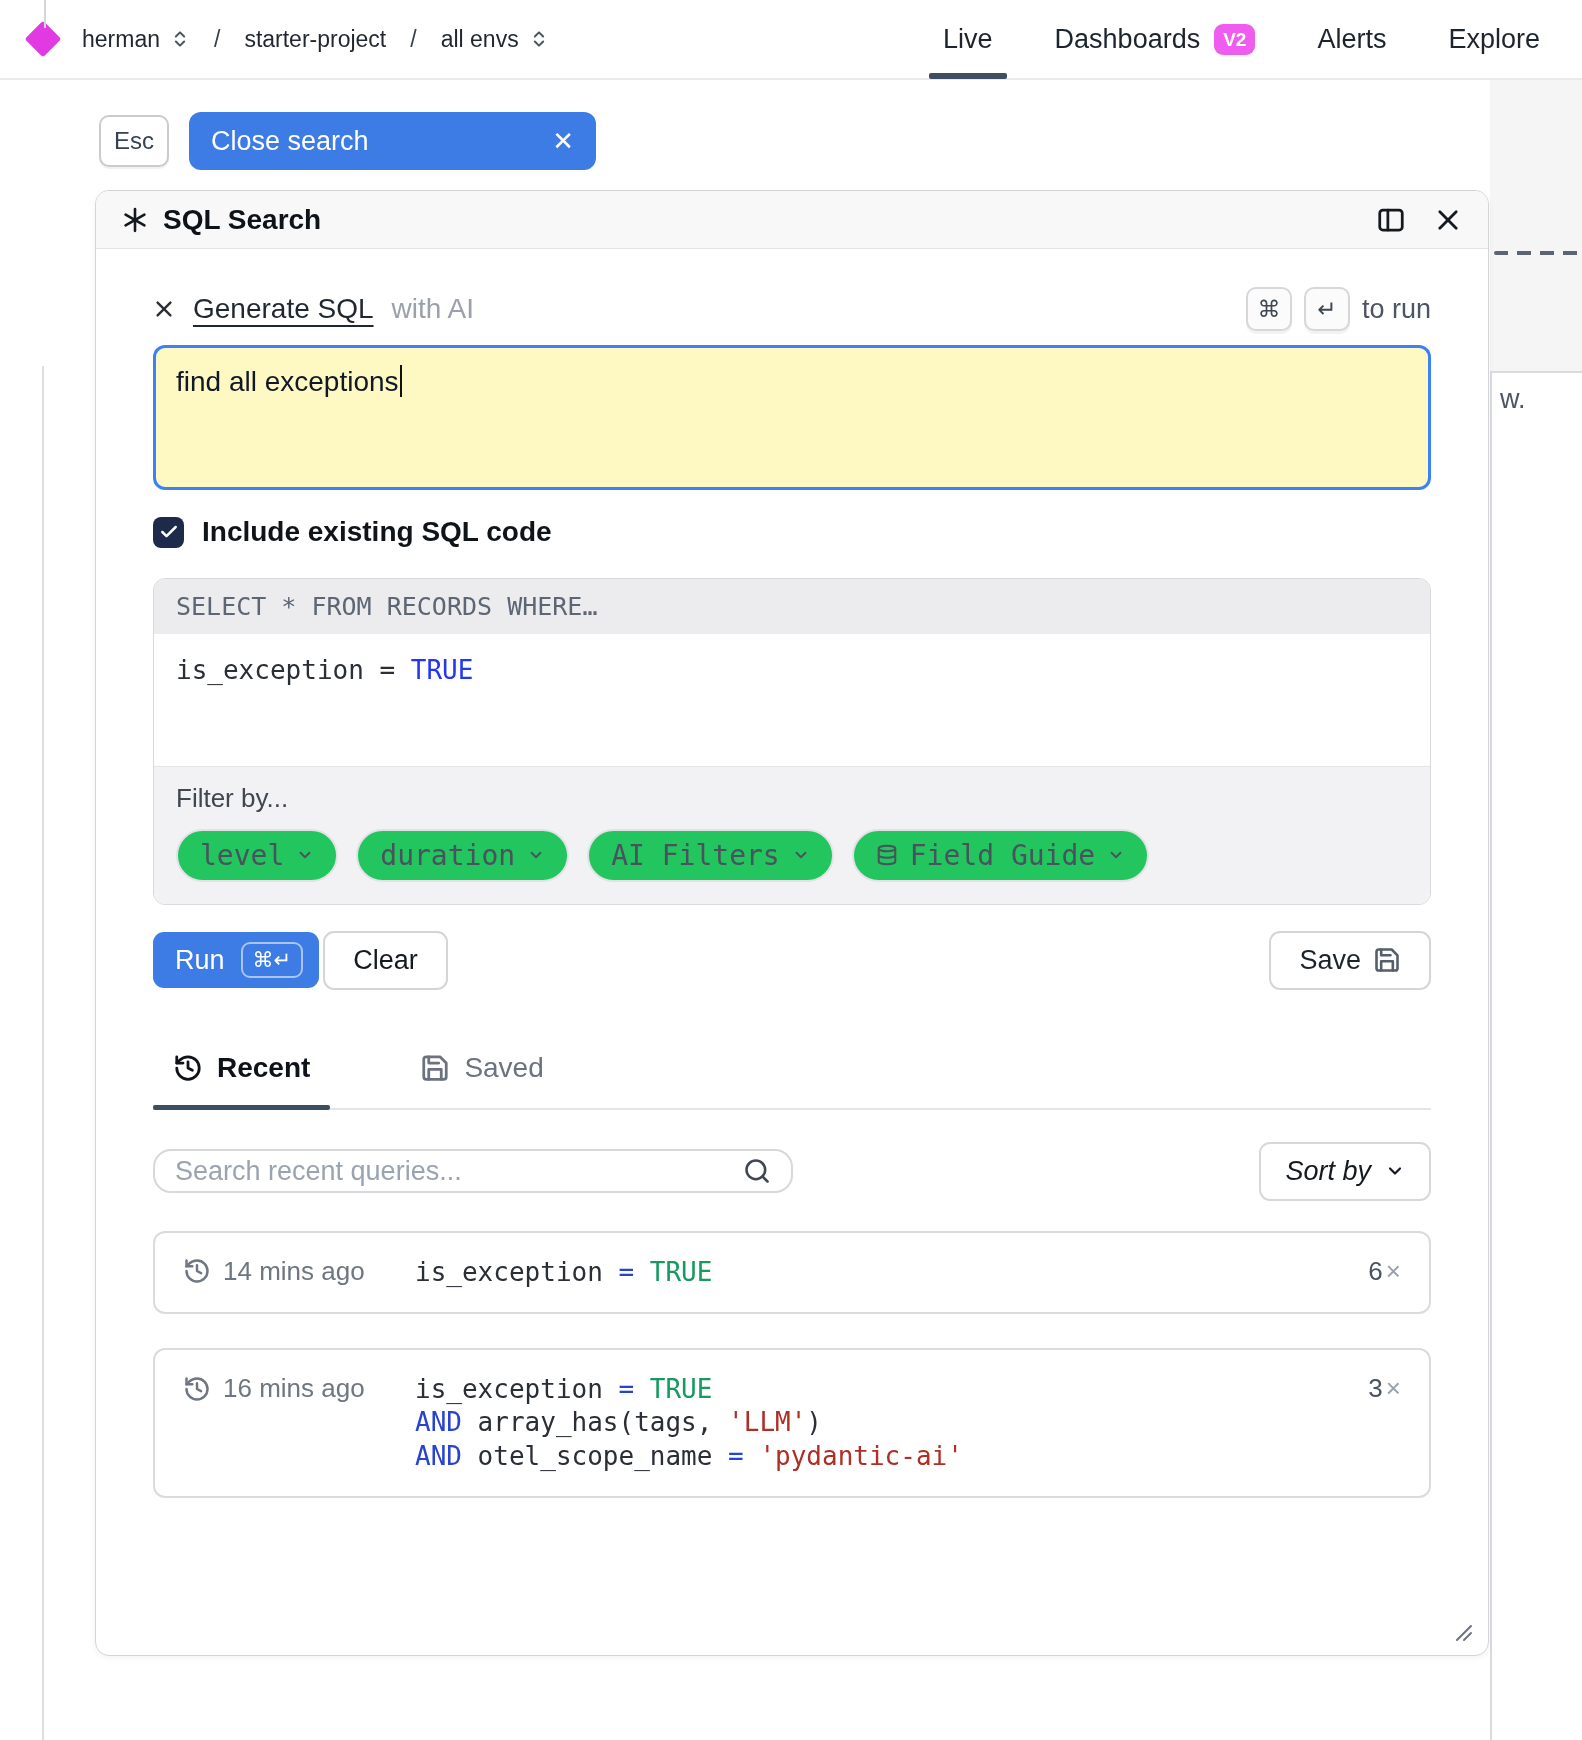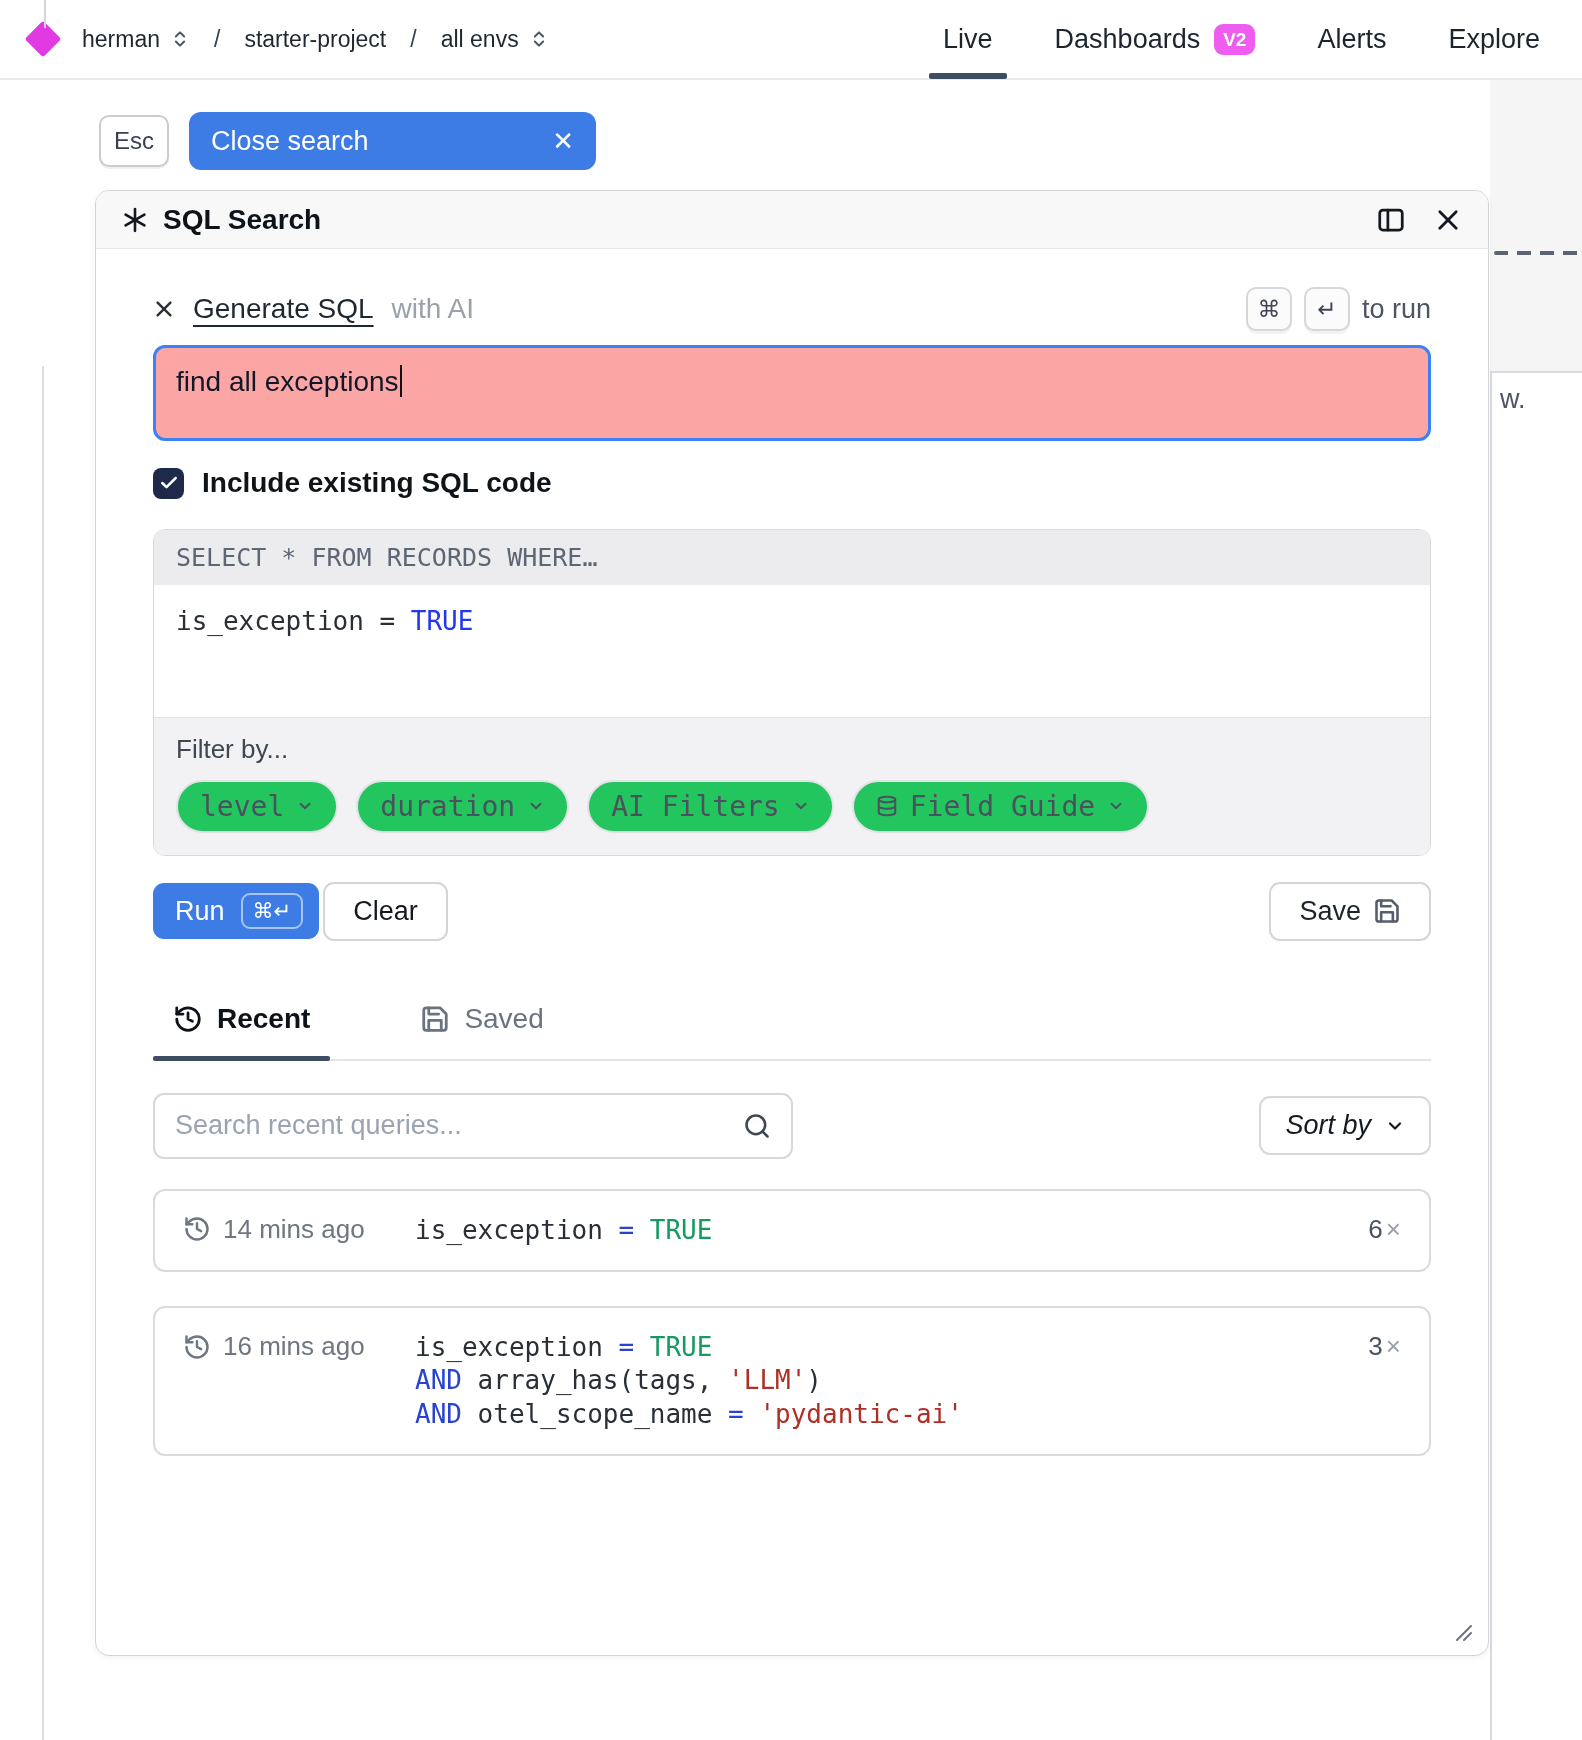--- a/index.html
+++ b/index.html
@@ -45,21 +45,21 @@
   
   .gen-row { margin-top:38px; display:flex; align-items:center; justify-content:space-between; }
   .gen-left { display:flex; align-items:center; gap:18px; font-size:28px; }
   .gen-x { color:#2a2f36; cursor:pointer; }
   .gen-link { color:#1f2730; text-decoration:underline; text-underline-offset:7px; text-decoration-thickness:2px; cursor:pointer; }
   .gen-suffix { color:#9aa1ab; }
   .gen-right { display:flex; align-items:center; gap:12px; font-size:27px; color:#4b5563; }
   .kbd { display:inline-flex; align-items:center; justify-content:center; min-width:46px; height:44px; border:2px solid #d5d7da; border-radius:10px; background:#fbfbfb; box-shadow:0 3px 0 rgba(0,0,0,.05); font-size:23px; color:#3f4752; }
 
   
-  .prompt-box { margin-top:14px; height:96px; border:3px solid #3b82f6; border-radius:12px; padding:17px 20px; font-size:28px; color:#111827; cursor:text; background:#fca5a5; }
+  .prompt-box { margin-top:14px; height:145px; border:3px solid #3b82f6; border-radius:12px; padding:17px 20px; font-size:28px; color:#111827; cursor:text; background:#fef9c3; }
   .caret { display:inline-block; width:2.5px; height:32px; background:#111; vertical-align:-6px; margin-left:1px; }
 
   
   .chk-row { margin-top:26px; display:flex; align-items:center; gap:18px; cursor:pointer; }
   .chk-box { width:31px; height:31px; background:#1e2a4a; border-radius:8px; display:flex; align-items:center; justify-content:center; color:#fff; }
   .chk-label { font-size:28px; font-weight:600; color:#0f1419; }
 
   
   .editor { margin-top:30px; border:1.5px solid #d7d9dc; border-radius:12px; overflow:hidden; }
   .editor-header { background:#ececee; padding:13px 22px; font-family:"DejaVu Sans Mono", monospace; font-size:25px; color:#5d6675; }
@@ -80,21 +80,21 @@
 
   
   .tabs { margin-top:62px; display:flex; gap:70px; border-bottom:2px solid #e4e5e8; }
   .tab { position:relative; display:flex; align-items:center; gap:14px; padding:0 20px 24px; font-size:28px; cursor:pointer; }
   .tab.active { font-weight:600; color:#0e1319; }
   .tab.active::after { content:""; position:absolute; left:0; right:0; bottom:-2px; height:5px; background:#3d4e63; border-radius:2px; }
   .tab.inactive { color:#6b7280; font-weight:500; }
 
   
   .search-row { margin-top:32px; display:flex; align-items:center; justify-content:space-between; }
-  .search-box { display:flex; align-items:center; justify-content:space-between; width:640px; height:66px; border:2px solid #d6d8db; border-radius:11px; padding:0 20px; cursor:text; }
+  .search-box { display:flex; align-items:center; justify-content:space-between; width:640px; height:44px; border:2px solid #d6d8db; border-radius:18px; padding:0 20px; cursor:text; }
   .search-box input { border:none; outline:none; font-size:27px; color:#111; width:540px; font-family:"Liberation Sans", sans-serif; }
   .search-box input::placeholder { color:#9aa3b0; }
   .search-box svg { color:#3f4752; }
   .sort-btn { display:inline-flex; align-items:center; gap:14px; background:#fff; border:2px solid #d6d8db; border-radius:11px; padding:12px 24px; font-size:27px; color:#14191f; cursor:pointer;font-style:italic; }
 
   
   .query-list { margin-top:30px; display:flex; flex-direction:column; gap:34px; }
   .query-item { display:flex; align-items:flex-start; border:2px solid #d9dbde; border-radius:12px; padding:23px 28px; cursor:pointer; }
   .query-meta { display:flex; align-items:center; gap:12px; width:232px; flex:none; color:#6e7681; font-size:26px; }
   .query-code { flex:1; font-family:"DejaVu Sans Mono", monospace; font-size:26px; line-height:1.28; color:#2a2f36; }

